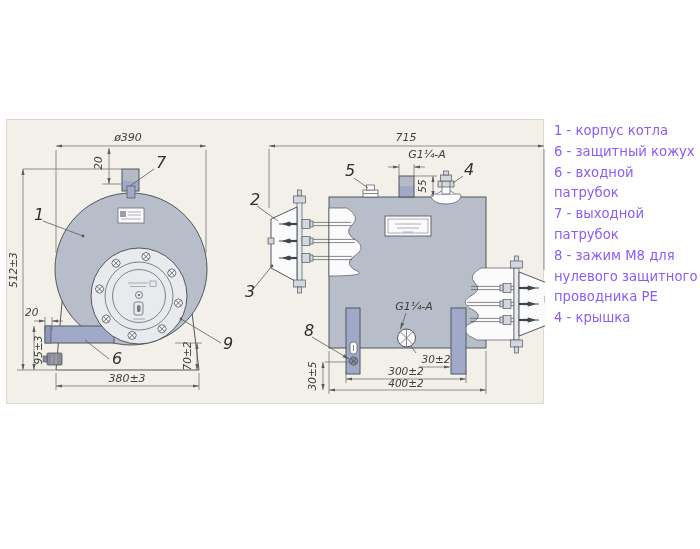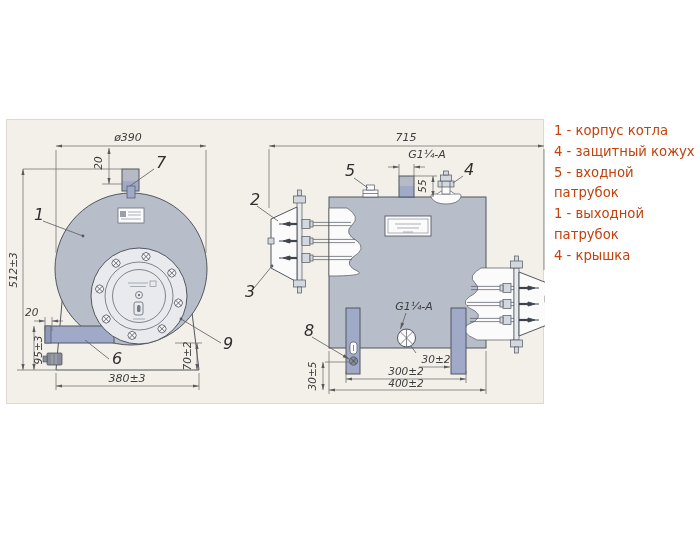--- a/index.html
+++ b/index.html
@@ -2,21 +2,21 @@
 <html><head>
 <meta charset="utf-8">
 <style>
   html,body{margin:0;padding:0;background:#ffffff;}
   .page{position:relative;width:700px;height:407px;background:#ffffff;overflow:hidden;
         font-family:"DejaVu Sans",sans-serif;}
   .drawing-area{position:absolute;left:6px;top:119px;width:538px;height:285px;
         background:#f3f0e9;border:1px solid #ddd9cf;box-sizing:border-box;}
   .drawing-area svg{position:absolute;left:0;top:0;}
   .legend{position:absolute;left:554px;top:121px;width:146px;
-        font-size:13.2px;line-height:20.8px;color:#c2410c;}
+        font-size:13.2px;line-height:20.8px;color:#8b5cf6;}
   .legend .legend-item{margin:0;}
   
   .ol{stroke:#51565f;stroke-width:1;fill:none;}
   .ol-thin{stroke:#51565f;stroke-width:.7;fill:none;}
   .dim-l{stroke:#6e6e6e;stroke-width:.75;fill:none;}
   .lead{stroke:#5b5b5b;stroke-width:.8;fill:none;}
   .f-body{fill:#b8bec9;}
   .f-blue{fill:#a0aac8;}
   .f-blue-d{fill:#8f99bc;}
   .f-metal{fill:#d3d7de;}
@@ -361,18 +361,19 @@
           <text class="callout" x="457" y="55">4</text>
           <line class="lead" x1="305" y1="217" x2="342" y2="239" marker-end="url(#arr)"></line>
           <text class="callout" x="297" y="216">8</text>
         </g>
       </g>
     </svg>
   </div>
 
   <div class="legend">
     <div class="legend-item">1 - корпус котла</div>
-    <div class="legend-item">4 - защитный кожух</div>
-    <div class="legend-item">5 - входной патрубок</div>
-    <div class="legend-item">1 - выходной патрубок</div>
+    <div class="legend-item">6 - защитный кожух</div>
+    <div class="legend-item">6 - входной патрубок</div>
+    <div class="legend-item">7 - выходной патрубок</div>
+    <div class="legend-item">8 - зажим М8 для нулевого защитного проводника РЕ</div>
     <div class="legend-item">4 - крышка</div>
   </div>
 </div>
 
 </body></html>

